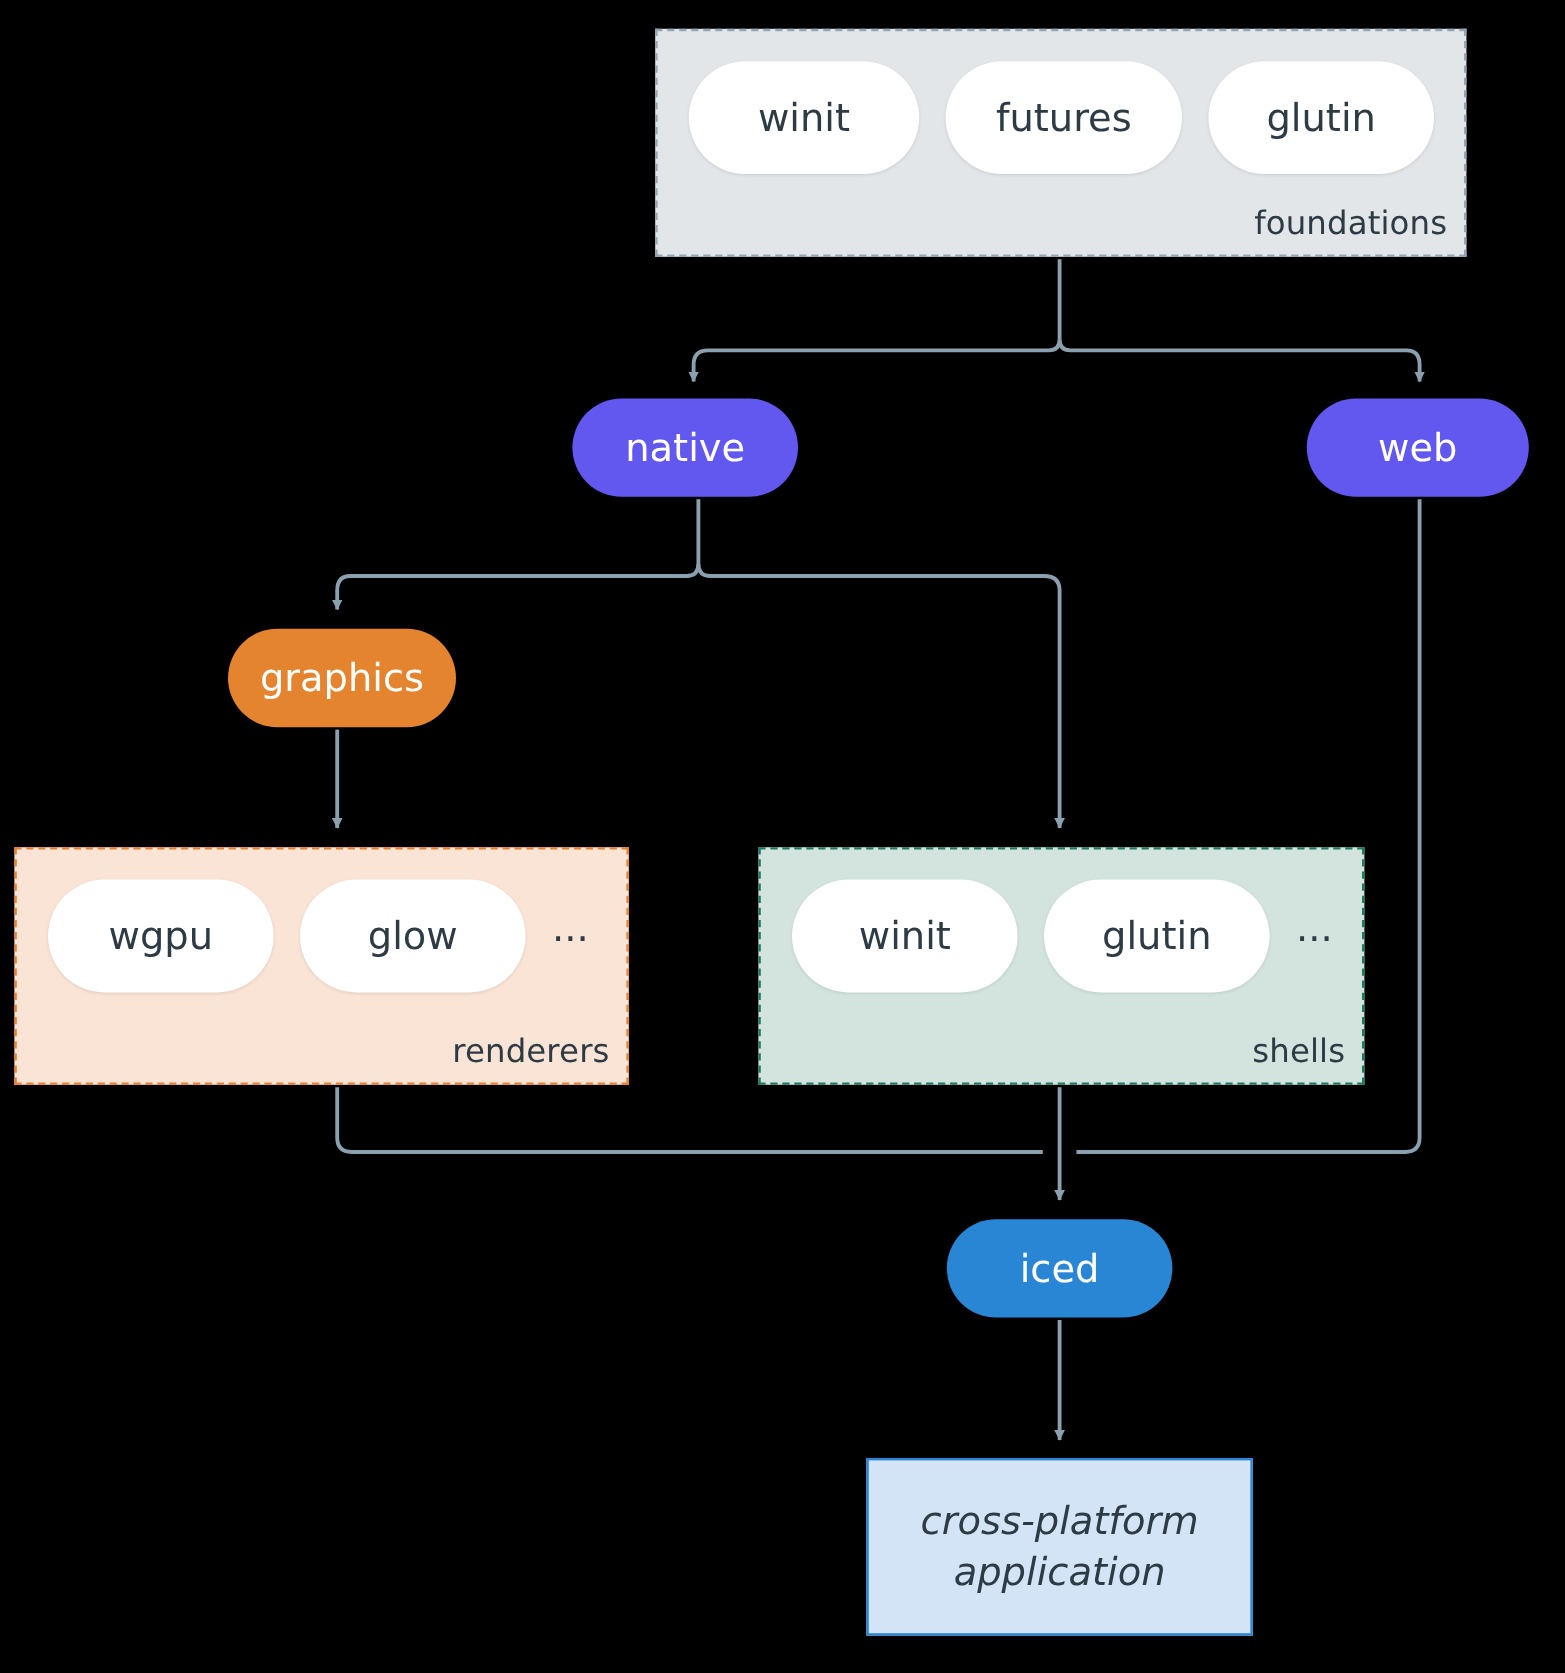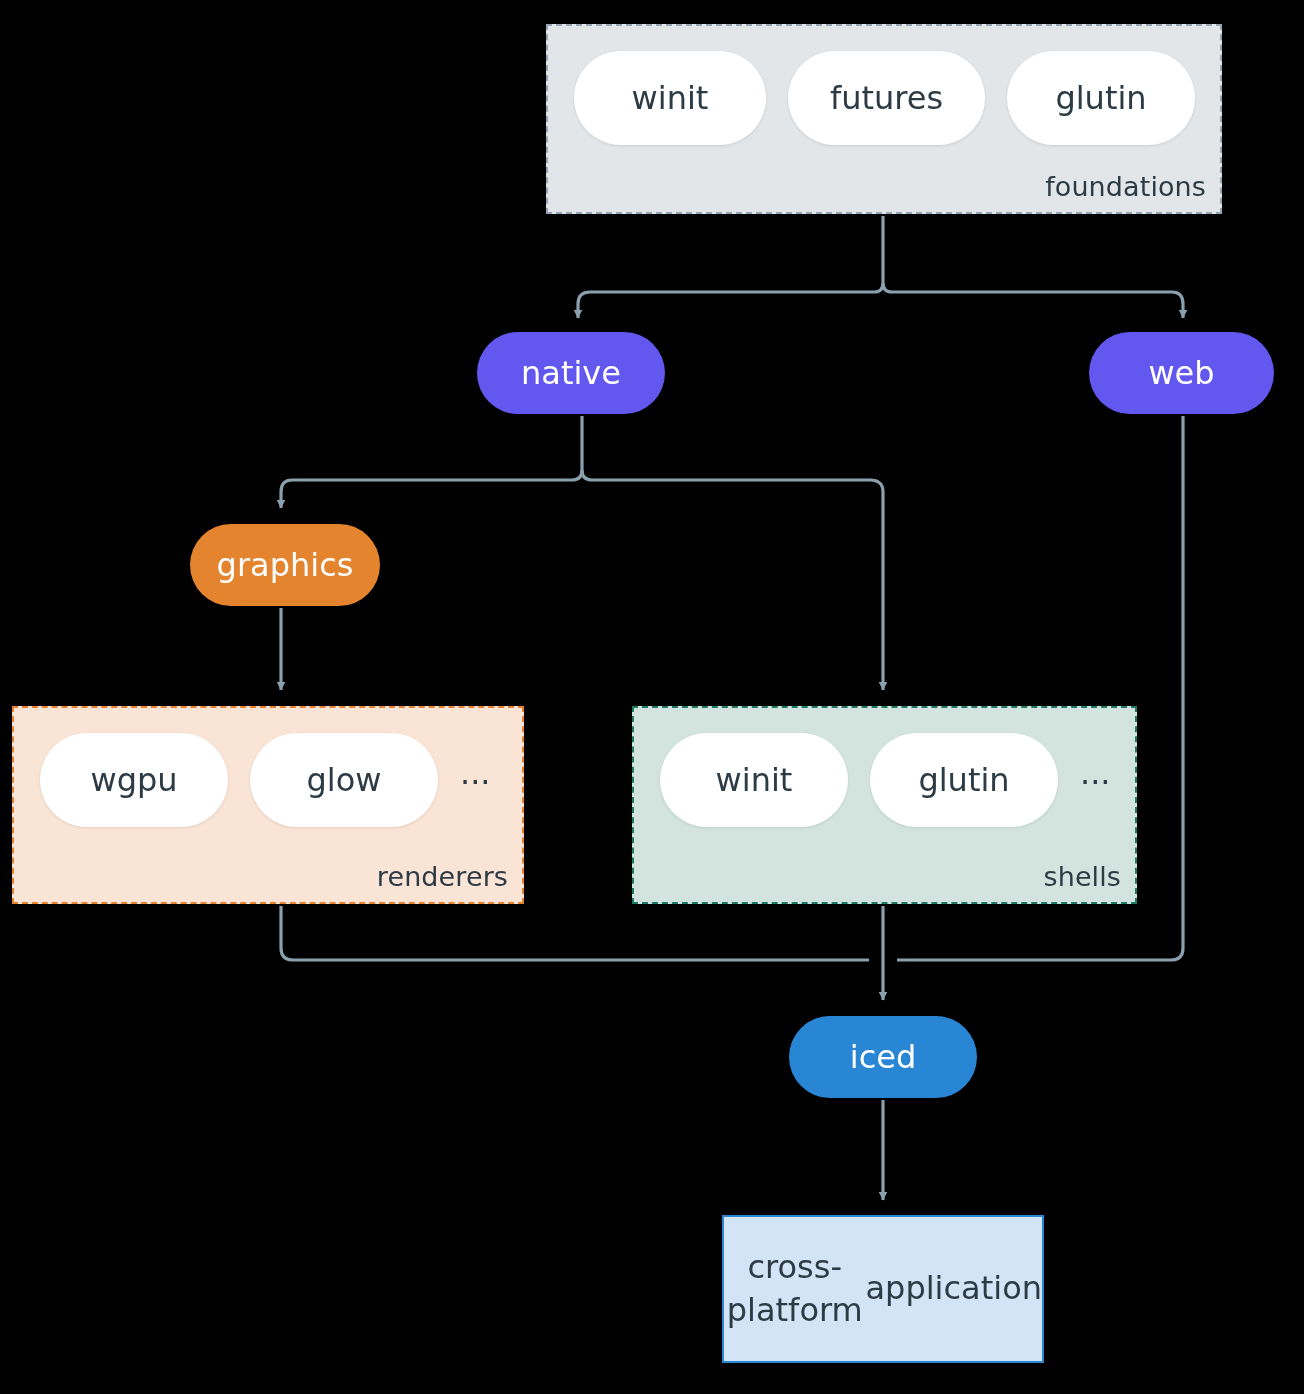--- a/index.html
+++ b/index.html
@@ -132,26 +132,28 @@
 
   
   #node-app {
     position: absolute;
     left: 722px; top: 1215px;
     width: 322px; height: 148px;
     background: #d3e4f7;
     border: 2px solid #2986d4;
     box-sizing: border-box;
     display: flex;
+    flex-direction: column;
     align-items: center;
     justify-content: center;
     color: #2d3b45;
     font-size: 32px;
     line-height: 1.35;
     text-align: center;
+    font-style: italic;
   }
 </style>
 </head>
 <body>
 
 <div id="stage">
 
   <svg class="edges" viewBox="0 0 1304 1394">
     <defs>
       <marker id="arrowhead" markerWidth="10" markerHeight="9" refX="8.4" refY="4.5" orient="auto" markerUnits="userSpaceOnUse">

